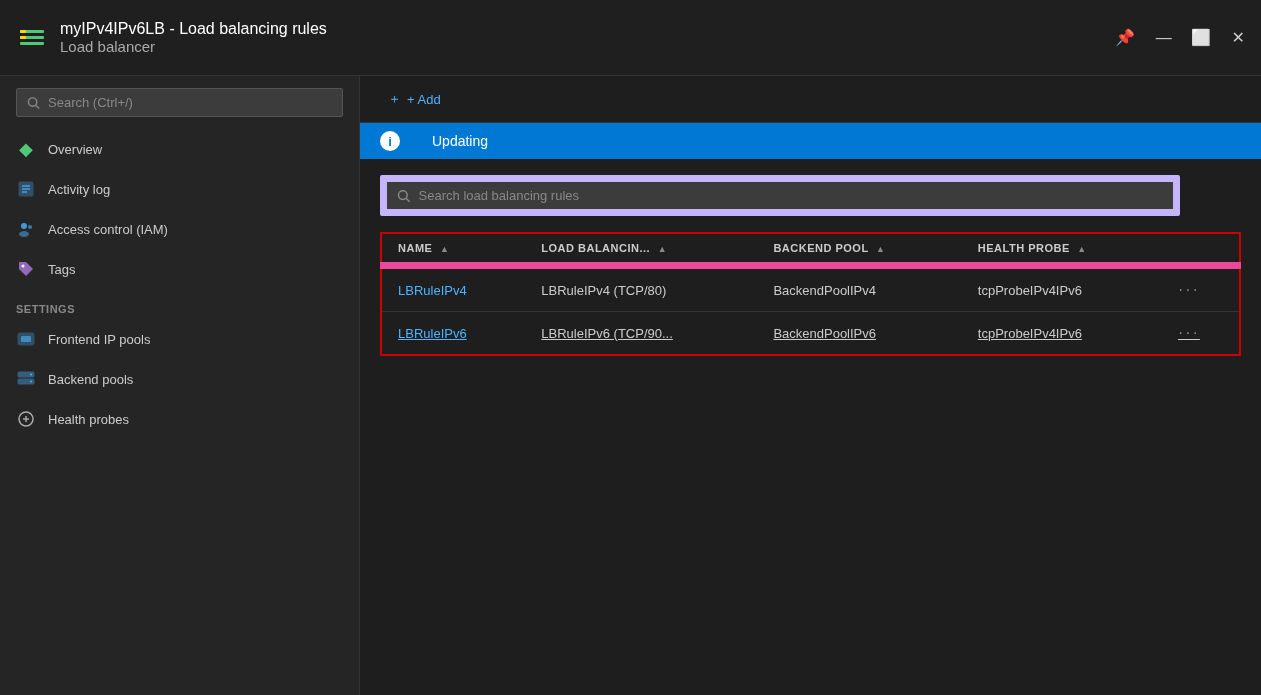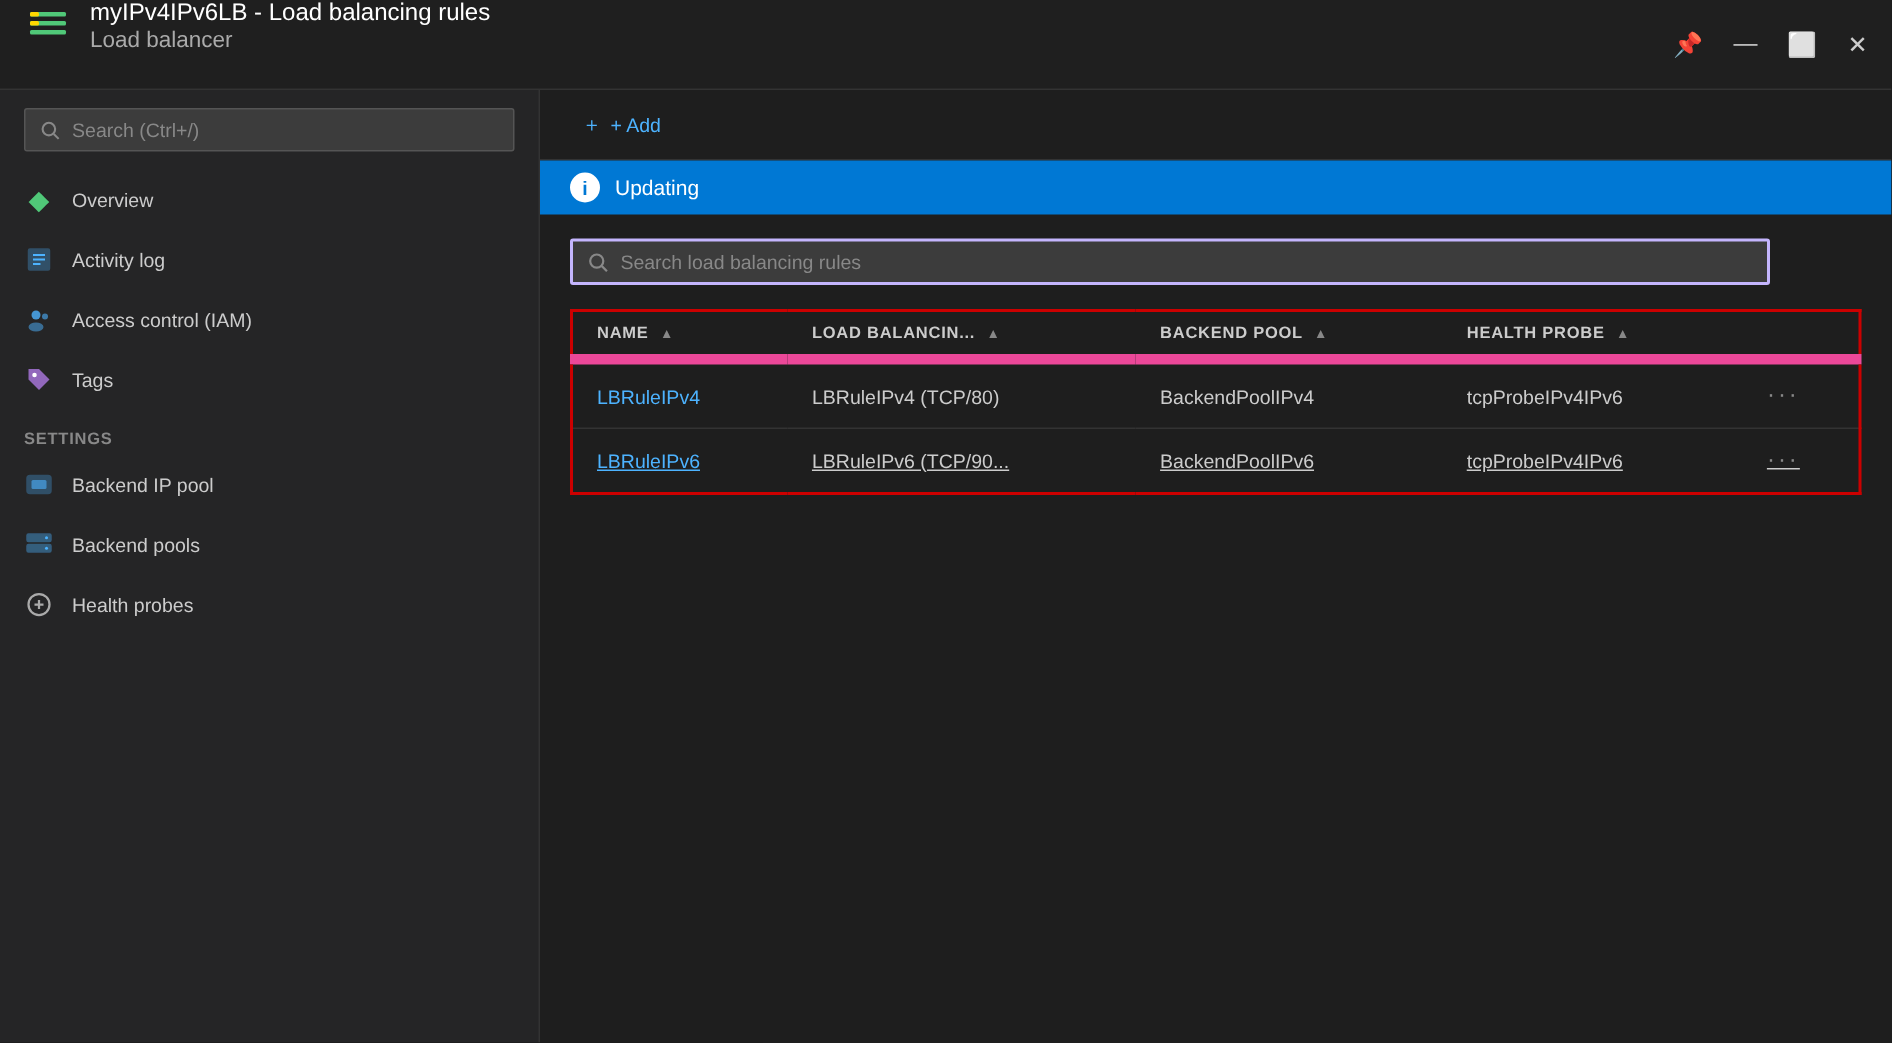--- a/index.html
+++ b/index.html
@@ -8,22 +8,23 @@
       height: 695px;
       background: #1a1a1a;
       font-family: 'Segoe UI', Arial, sans-serif;
       color: #ffffff;
       overflow: hidden;
     }
 
     
     .title-bar {
       background: #1f1f1f;
-      height: 60px;
-      display: flex;
+      height: 76px;
+      display: flex;
+      align-items: center;
       padding: 0 16px;
       border-bottom: 1px solid #333;
     }
     .title-bar-icon {
       width: 32px;
       height: 32px;
       margin-right: 12px;
       display: flex;
       align-items: center;
       justify-content: center;
@@ -171,30 +172,31 @@
       justify-content: center;
       color: #0078d4;
       font-weight: bold;
       font-size: 13px;
       flex-shrink: 0;
     }
     .status-bar .status-text {
       font-size: 14px;
       color: #fff;
       font-weight: 400;
+      margin-left: 22px;
     }
 
     .table-section {
       padding: 16px 20px;
       flex: 1;
     }
 
     .table-search {
       background: #3c3c3c;
-      border: 2px solid #c4b5fd;
+      border: 7px solid #c4b5fd;
       border-radius: 2px;
       display: flex;
       align-items: flex-end;
       padding: 6px 10px;
       gap: 8px;
       margin-bottom: 16px;
       max-width: 800px;
     }
     .table-search input {
       background: transparent;
@@ -331,21 +333,21 @@
 
       <div class="sidebar-section-label">SETTINGS</div>
 
       <div class="sidebar-item">
         <div class="sidebar-item-icon icon-frontend">
           <svg width="18" height="18" viewBox="0 0 18 18" fill="none">
             <rect x="1" y="3" width="16" height="12" rx="2" fill="#4db3ff" opacity="0.3" stroke="#4db3ff" stroke-width="1"></rect>
             <rect x="4" y="6" width="10" height="6" rx="1" fill="#4db3ff" opacity="0.6"></rect>
           </svg>
         </div>
-        <span>Backend IP pool</span>
+        <span>Frontend IP pools</span>
       </div>
 
       <div class="sidebar-item">
         <div class="sidebar-item-icon icon-backend">
           <svg width="18" height="18" viewBox="0 0 18 18" fill="none">
             <rect x="1" y="2" width="16" height="5" rx="1" fill="#4db3ff" opacity="0.4" stroke="#4db3ff" stroke-width="1"></rect>
             <rect x="1" y="9" width="16" height="5" rx="1" fill="#4db3ff" opacity="0.4" stroke="#4db3ff" stroke-width="1"></rect>
             <circle cx="14" cy="4.5" r="1" fill="#4db3ff"></circle>
             <circle cx="14" cy="11.5" r="1" fill="#4db3ff"></circle>
           </svg>

